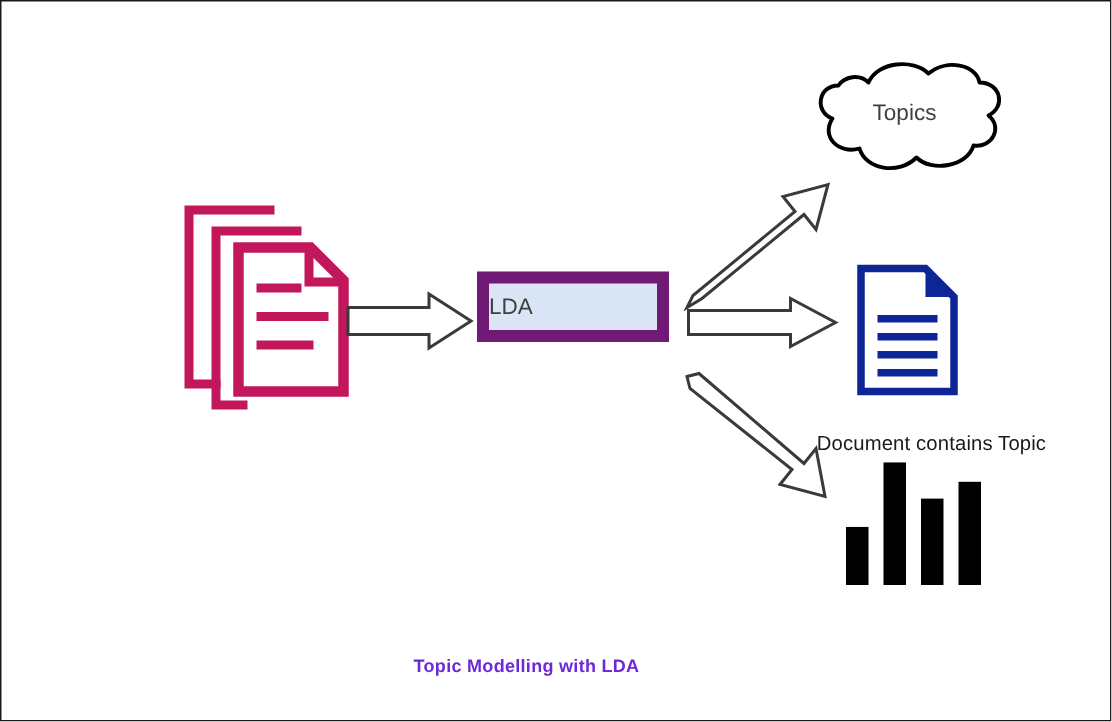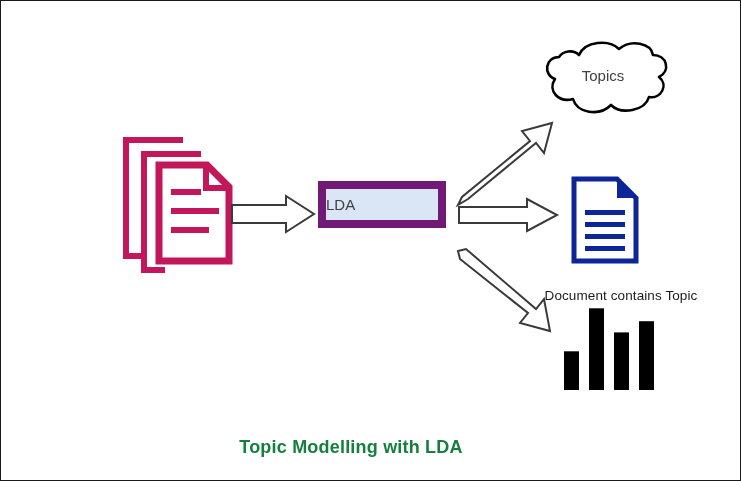--- a/index.html
+++ b/index.html
@@ -24,23 +24,23 @@
   
   .label {
     color: #1b1b1b;
     font-size: 13.5px;
     line-height: 16px;
     text-align: center;
     white-space: pre-line;
     letter-spacing: 0.1px;
   }
   #diagram-title {
-    font-size: 18px;
+    font-size: 12px;
     font-weight: bold;
-    color: #15803d;
+    color: #6d28d9;
     text-align: center;
     letter-spacing: 0.2px;
   }
   .node-text {
     font-size: 15px;
     color: #404040;
     text-align: center;
   }
 
   

